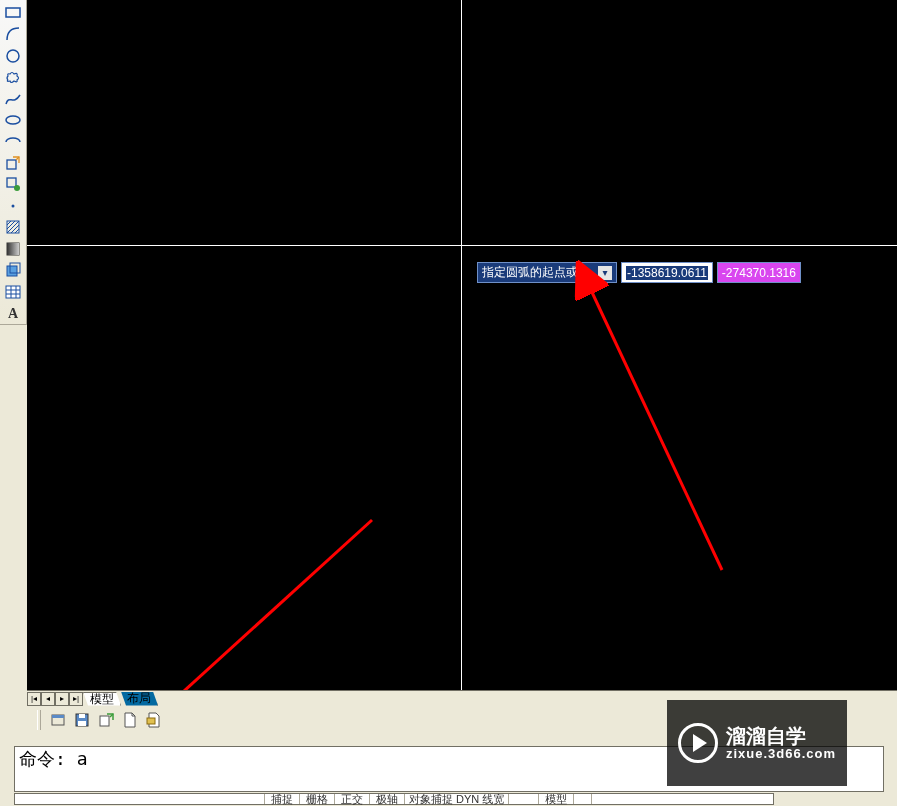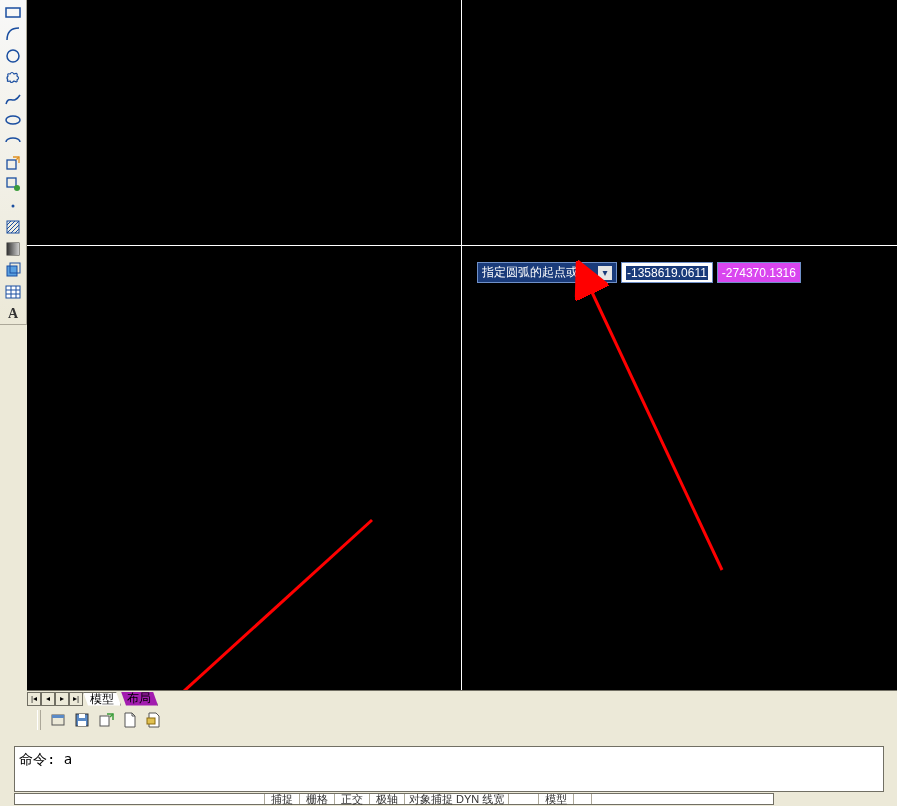--- a/index.html
+++ b/index.html
@@ -53,40 +53,40 @@
     display: flex; align-items: center; font-size: 12px;
   }
   .tab-nav-btn {
     width: 14px; height: 14px; background:#ece9d8; border:1px solid #716f64;
     display:flex; align-items:center; justify-content:center; font-size:8px; color:#000;
     cursor:pointer;
   }
   .layout-tab {
     height:14px; padding:0 6px; font-size:12px; display:flex; align-items:center;
     border-right:1px solid #716f64; cursor:pointer;
-    background:#a21caf;
+    background:#0369a1;
     clip-path: polygon(0 0, calc(100% - 5px) 0, 100% 100%, 5px 100%);
   }
   .layout-tab.active { background:#fff; border:1px solid #716f64; border-bottom:none; }
 
   
   .mini-toolbar {
     position: absolute; left: 27px; top: 707px; width: 870px; height: 26px;
     background: #ece9d8; display:flex; align-items:center; gap:2px; padding-left:10px;
   }
   .mini-toolbar .grip { width:4px; height:20px; border-left:1px solid #fff; border-right:1px solid #aca899; margin-right:4px;}
   .mini-btn {
     width:22px; height:22px; display:flex; align-items:center; justify-content:center;
     border:1px solid transparent; cursor:pointer;
   }
 
   
   .command-window {
     position: absolute; left: 14px; top: 746px; width: 870px; height: 46px;
-    background:#fff; border:1px solid #716f64; font-size:14px; font-family:"SimSun", monospace;
+    background:#fff; border:1px solid #716f64; font-size:18px; font-family:"SimSun", monospace;
     padding:2px 4px; line-height:20px;
   }
   .cmd-line { white-space: pre; }
 
   
   .cmd-input-row {
     position: absolute; left: 14px; top: 793px; width: 760px; height: 12px;
     background:#fff; border:1px solid #716f64; display:flex; align-items:center;
     font-size:11px; font-family:"SimSun", sans-serif;
   }
@@ -289,14 +289,21 @@
     <div class="status-btn small">捕捉</div>
     <div class="status-btn small">栅格</div>
     <div class="status-btn small">正交</div>
     <div class="status-btn small">极轴</div>
     <div class="status-btn">对象捕捉 DYN 线宽</div>
     <div class="status-btn small" style="min-width:30px;"></div>
     <div class="status-btn small">模型</div>
     <div class="status-btn small" style="min-width:18px;"></div>
   </div>
 
+  <div class="watermark">
+    <div class="play-icn"></div>
+    <div class="wm-txt">
+      <span>溜溜自学</span>
+      <span class="wm-sub">zixue.3d66.com</span>
+    </div>
+  </div>
 
 </div>
 
 </body></html>

